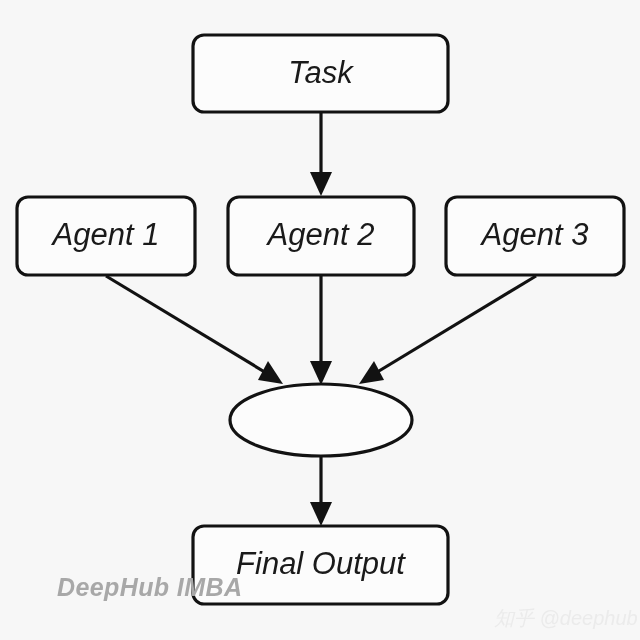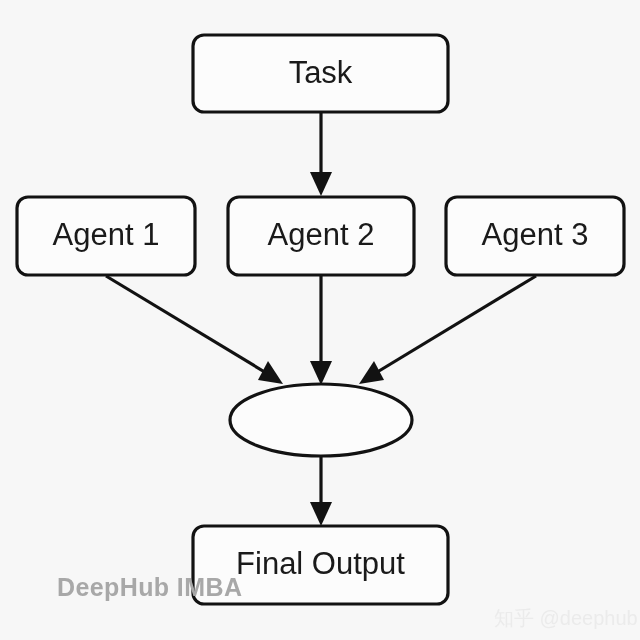--- a/index.html
+++ b/index.html
@@ -13,20 +13,21 @@
     font-family: "Liberation Sans", sans-serif;
     overflow: hidden;
     position: relative;
   }
   #diagram-root {
     position: absolute;
     left: 0;
     top: 0;
     width: 640px;
     height: 640px;
+    font-style: italic;
   }
   svg.diagram-canvas {
     display: block;
     width: 640px;
     height: 640px;
   }
   .node-shape {
     fill: #fcfcfc;
     stroke: #121212;
     stroke-width: 3.2;

